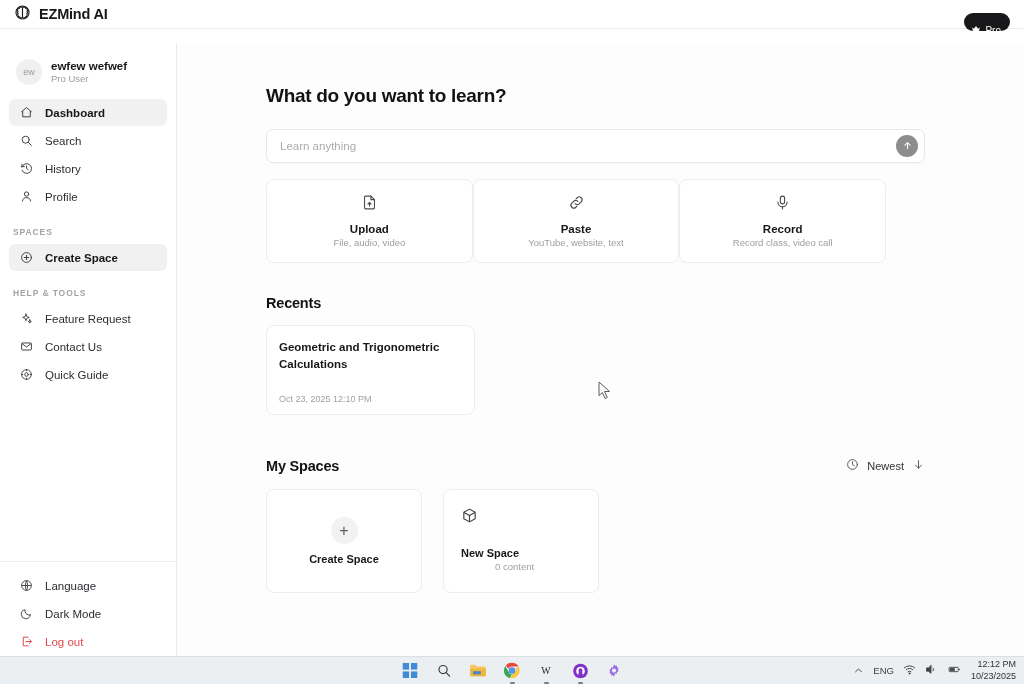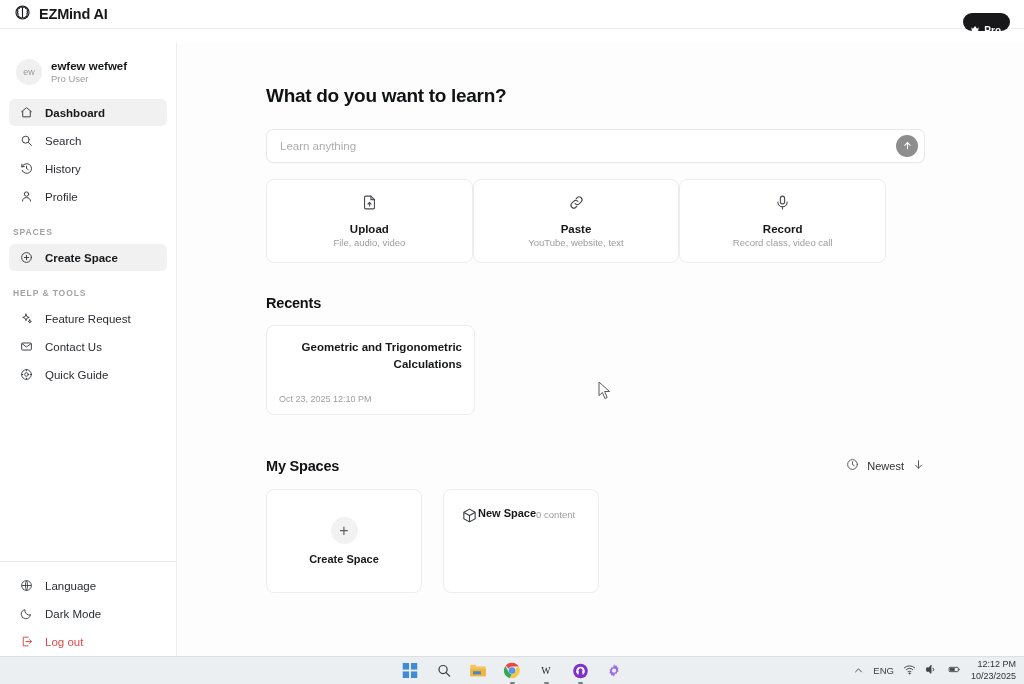--- a/index.html
+++ b/index.html
@@ -26,21 +26,21 @@
     z-index: 5;
   }
   .brand { display: flex; align-items: center; gap: 8px; padding-left: 14px; }
   .brand-name { font-size: 14.5px; font-weight: bold; color: #16181a; letter-spacing: -0.2px; }
   .pro-badge {
     position: absolute; right: 14px; top: 13px;
     height: 18px; padding: 16px 9px 0 7px;
     background: #18181b; color: #ffffff;
     border-radius: 10px;
     display: flex; align-items: center; gap: 4px;
-    font-size: 10px; font-weight: bold;
+    font-size: 10px; font-weight: normal;
   }
 
   
   .sidebar {
     position: absolute; top: 43px; left: 0;
     width: 177px; height: 613px;
     background: #ffffff;
     border-right: 1px solid #ececec;
     overflow: hidden;
   }
@@ -129,21 +129,21 @@
   .recents-head { margin-top: 32px; }
 
   .recent-card {
     margin-top: 14px;
     width: 209px; height: 90px;
     background: #ffffff; border: 1px solid #ededed; border-radius: 8px;
     padding: 13px 12px 10px 12px;
     display: flex; flex-direction: column; justify-content: space-between;
     cursor: pointer;
   }
-  .recent-title { font-size: 11.5px; font-weight: bold; color: #16181a; line-height: 1.45; text-align: right; }
+  .recent-title { font-size: 11.5px; font-weight: bold; color: #16181a; line-height: 1.45; }
   .recent-date { font-size: 9px; color: #a0a0a0; }
 
   .spaces-head {
     margin-top: 42px; width: 659px;
     display: flex; align-items: center; justify-content: space-between;
   }
   .sort-ctl { display: flex; align-items: center; gap: 8px; color: #4a4d51; cursor: pointer; }
   .sort-label { font-size: 11px; color: #2f3235; text-align: center; }
 
   .spaces-row { display: flex; gap: 21px; margin-top: 14px; }
@@ -155,24 +155,24 @@
   .create-space-card {
     display: flex; flex-direction: column; align-items: center; justify-content: center; gap: 9px;
   }
   .plus-circle {
     width: 27px; height: 27px; border-radius: 50%;
     background: #f2f2f2; color: #5c5f63;
     display: flex; align-items: center; justify-content: center;
     font-size: 16px; line-height: 1;
   }
   .create-space-label { font-size: 11px; font-weight: bold; color: #16181a; }
-  .new-space-card { padding: 17px 0 0 17px; display: flex; flex-direction: row; }
+  .new-space-card { padding: 17px 0 0 17px; display: flex; flex-direction: column; }
   .new-space-card .ico { color: #3c3f43; margin-bottom: 19px; }
   .space-title { font-size: 11px; font-weight: bold; color: #16181a; }
-  .space-sub { font-size: 9.5px; color: #a0a0a0; margin-top: 2px; }
+  .space-sub { font-size: 9.5px; color: #a0a0a0; margin-top: 2px; margin-left: 34px; }
 
   
   .cursor { position: absolute; left: 598px; top: 381px; z-index: 20; pointer-events: none; }
 
   
   .taskbar {
     position: absolute; left: 0; bottom: 0;
     width: 1024px; height: 28px;
     background: #eceff1;
     border-top: 1px solid #dcdfe1;

